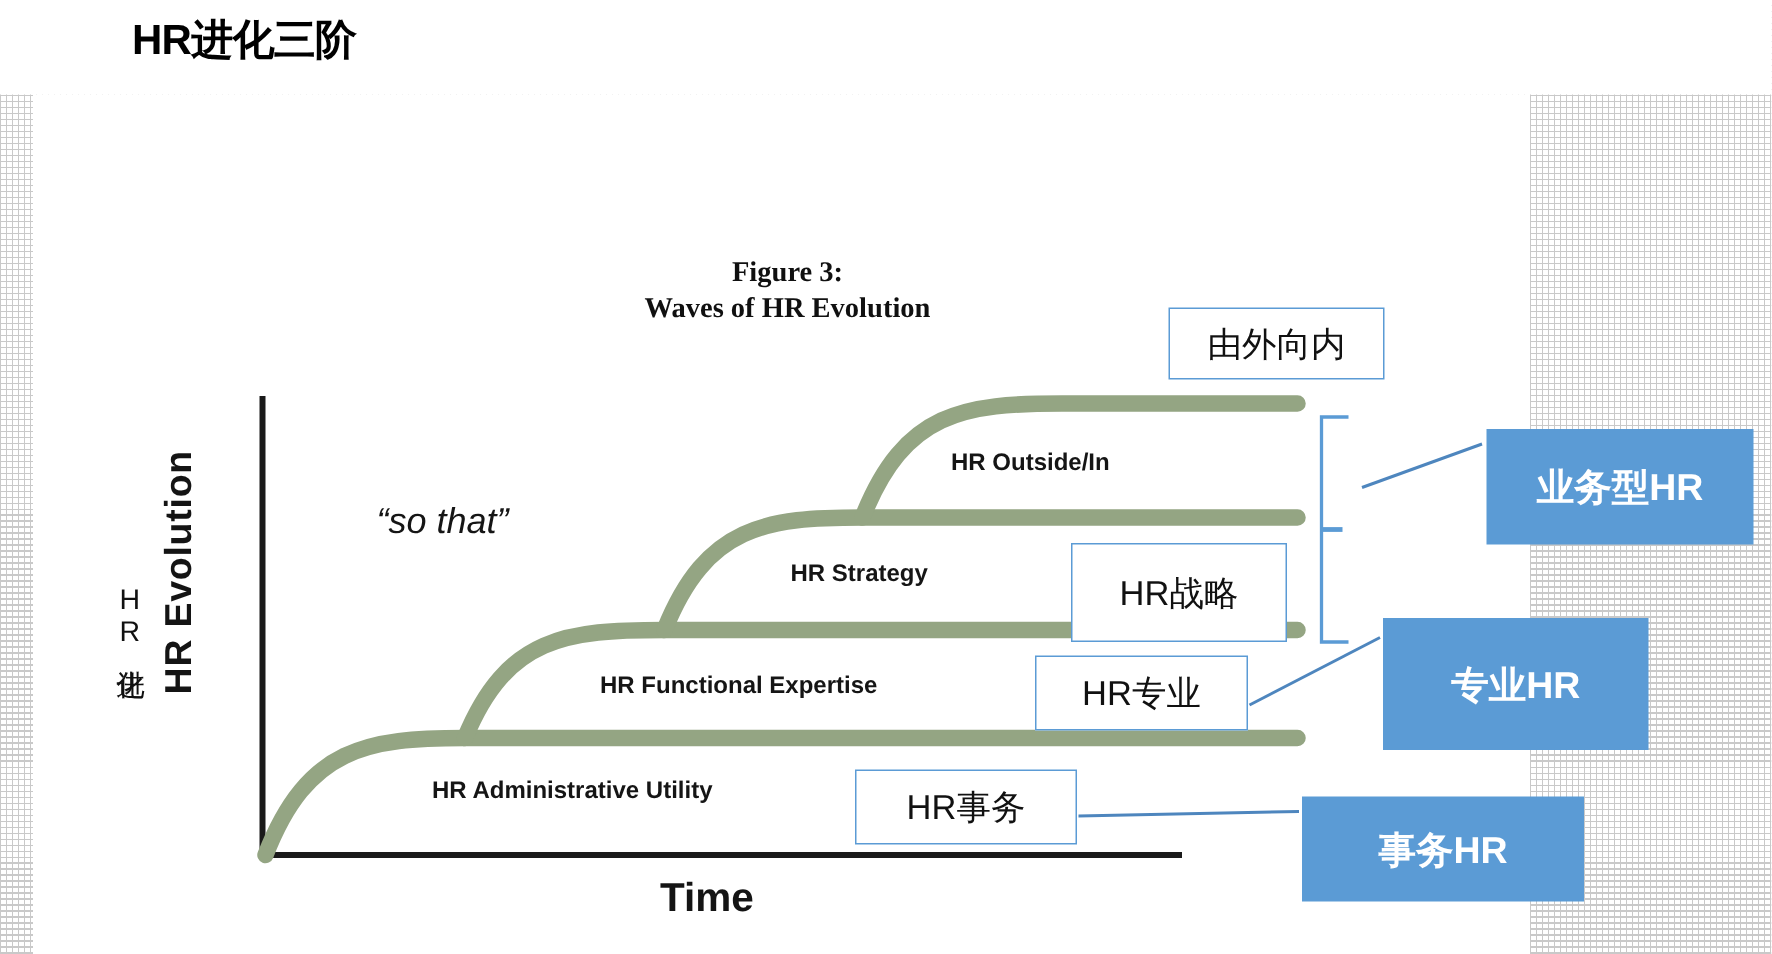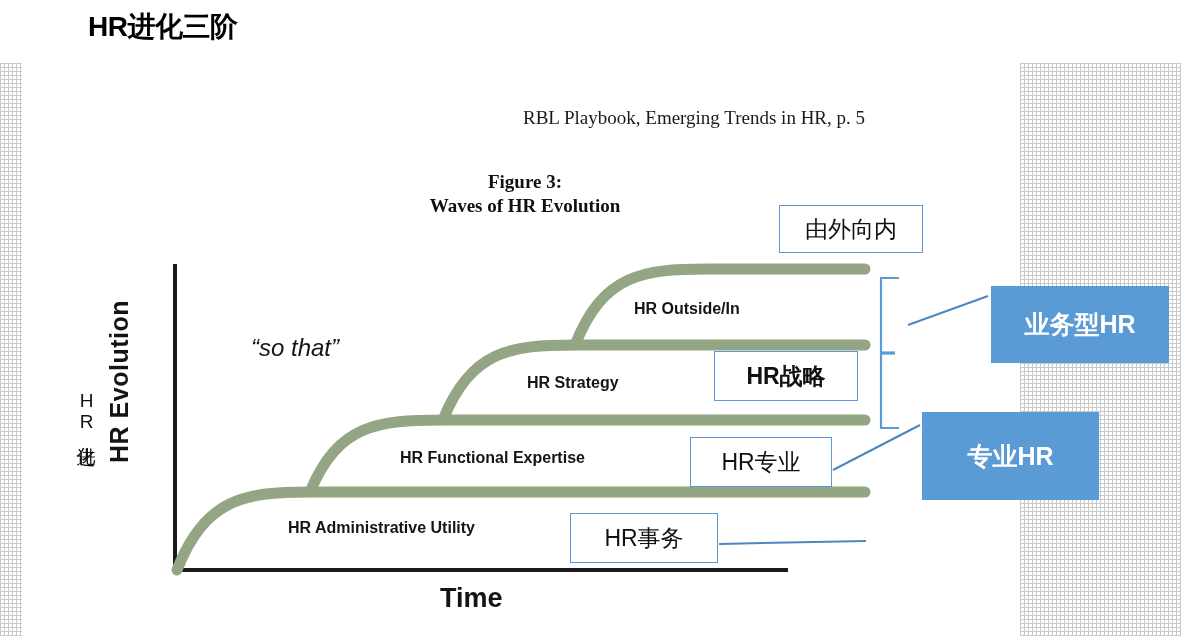--- a/index.html
+++ b/index.html
@@ -149,21 +149,21 @@
     background: #ffffff;
     border: 1.5px solid #5B9BD5;
     display: flex;
     align-items: center;
     justify-content: center;
     font-size: 23px;
     color: #111111;
     white-space: nowrap;
   }
   #callout-outside-in { left: 779px; top: 205px; width: 144px; height: 48px; }
-  #callout-strategy   { left: 714px; top: 351px; width: 144px; height: 50px; font-weight: bold; }
+  #callout-strategy   { left: 714px; top: 362px; width: 144px; height: 66px; }
   #callout-functional { left: 690px; top: 437px; width: 142px; height: 50px; }
   #callout-admin      { left: 570px; top: 513px; width: 148px; height: 50px; }
 
   
   .stage-box {
     position: absolute;
     box-sizing: border-box;
     background: #5B9BD5;
     display: flex;
     align-items: center;
@@ -180,21 +180,20 @@
 </head>
 <body>
 
 <div id="slide-root">
 
   <div id="slide-panel"></div>
   <div id="title-strip"></div>
 
   <div id="slide-title">HR进化三阶</div>
 
-  <div id="citation">RBL Playbook, Emerging Trends in HR, p. 5</div>
 
   <div id="figure-caption">
     <div>Figure 3:</div>
     <div>Waves of HR Evolution</div>
   </div>
 
   <svg id="chart-area" viewBox="0 0 1181 636" xmlns="http://www.w3.org/2000/svg">
 
     <line x1="175" y1="264" x2="175" y2="570" stroke="#1a1a1a" stroke-width="4"></line>
     <line x1="173" y1="570" x2="788" y2="570" stroke="#1a1a1a" stroke-width="4"></line>
@@ -238,14 +237,15 @@
   <div class="callout-box" id="callout-strategy">HR战略</div>
 
   <div class="callout-box" id="callout-functional">HR专业</div>
 
   <div class="callout-box" id="callout-admin">HR事务</div>
 
   <div class="stage-box" id="stage-business">业务型HR</div>
 
   <div class="stage-box" id="stage-pro">专业HR</div>
 
+  <div class="stage-box" id="stage-admin">事务HR</div>
 
 </div>
 
 </body></html>

